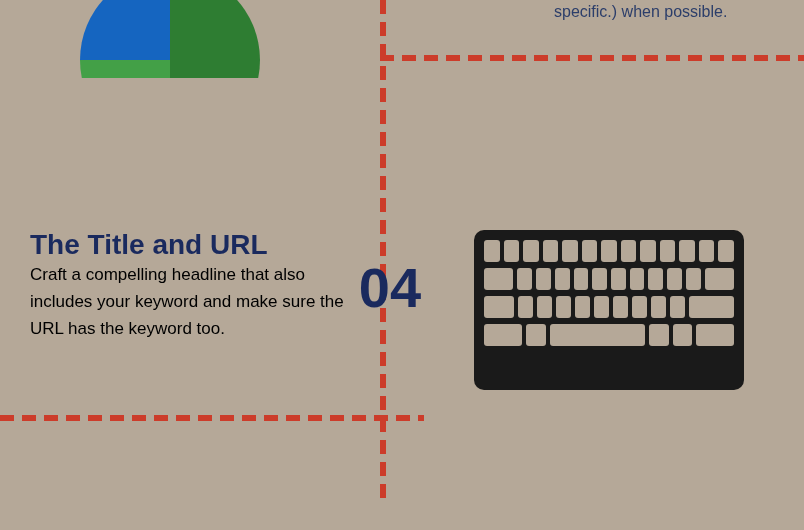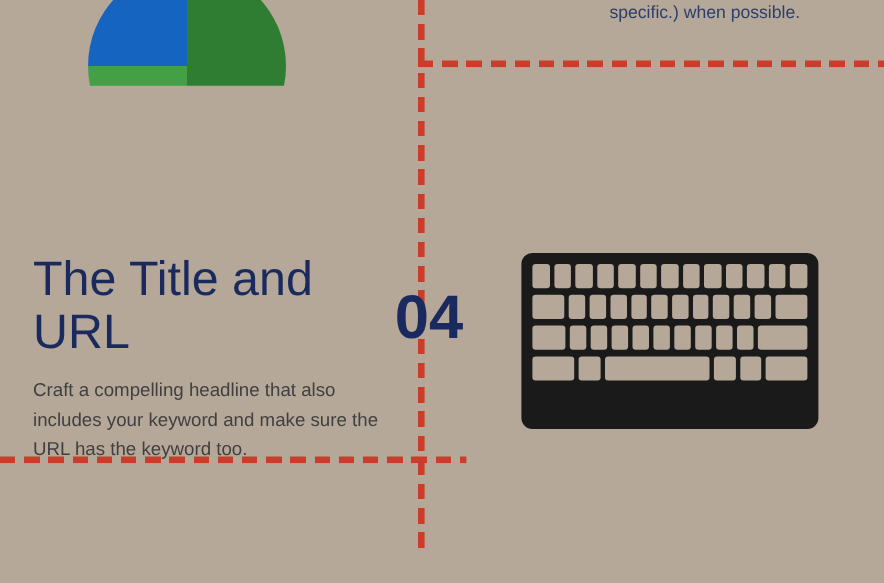--- a/index.html
+++ b/index.html
@@ -87,30 +87,29 @@
 
     
     .left-content {
       position: absolute;
       left: 30px;
       top: 230px;
       width: 330px;
     }
 
     .section-title {
-      font-size: 44px;
-      font-weight: 400;
+      font-size: 28px;
+      font-weight: 700;
       color: #1a2a5e;
-      margin-bottom: 14px;
       line-height: 1.1;
     }
 
     .section-body {
       font-size: 17px;
-      color: #404040;
+      color: #000000;
       line-height: 1.6;
       font-weight: 400;
     }
 
     
     .step-container {
       position: absolute;
       left: 340px;
       top: 260px;
       width: 100px;

